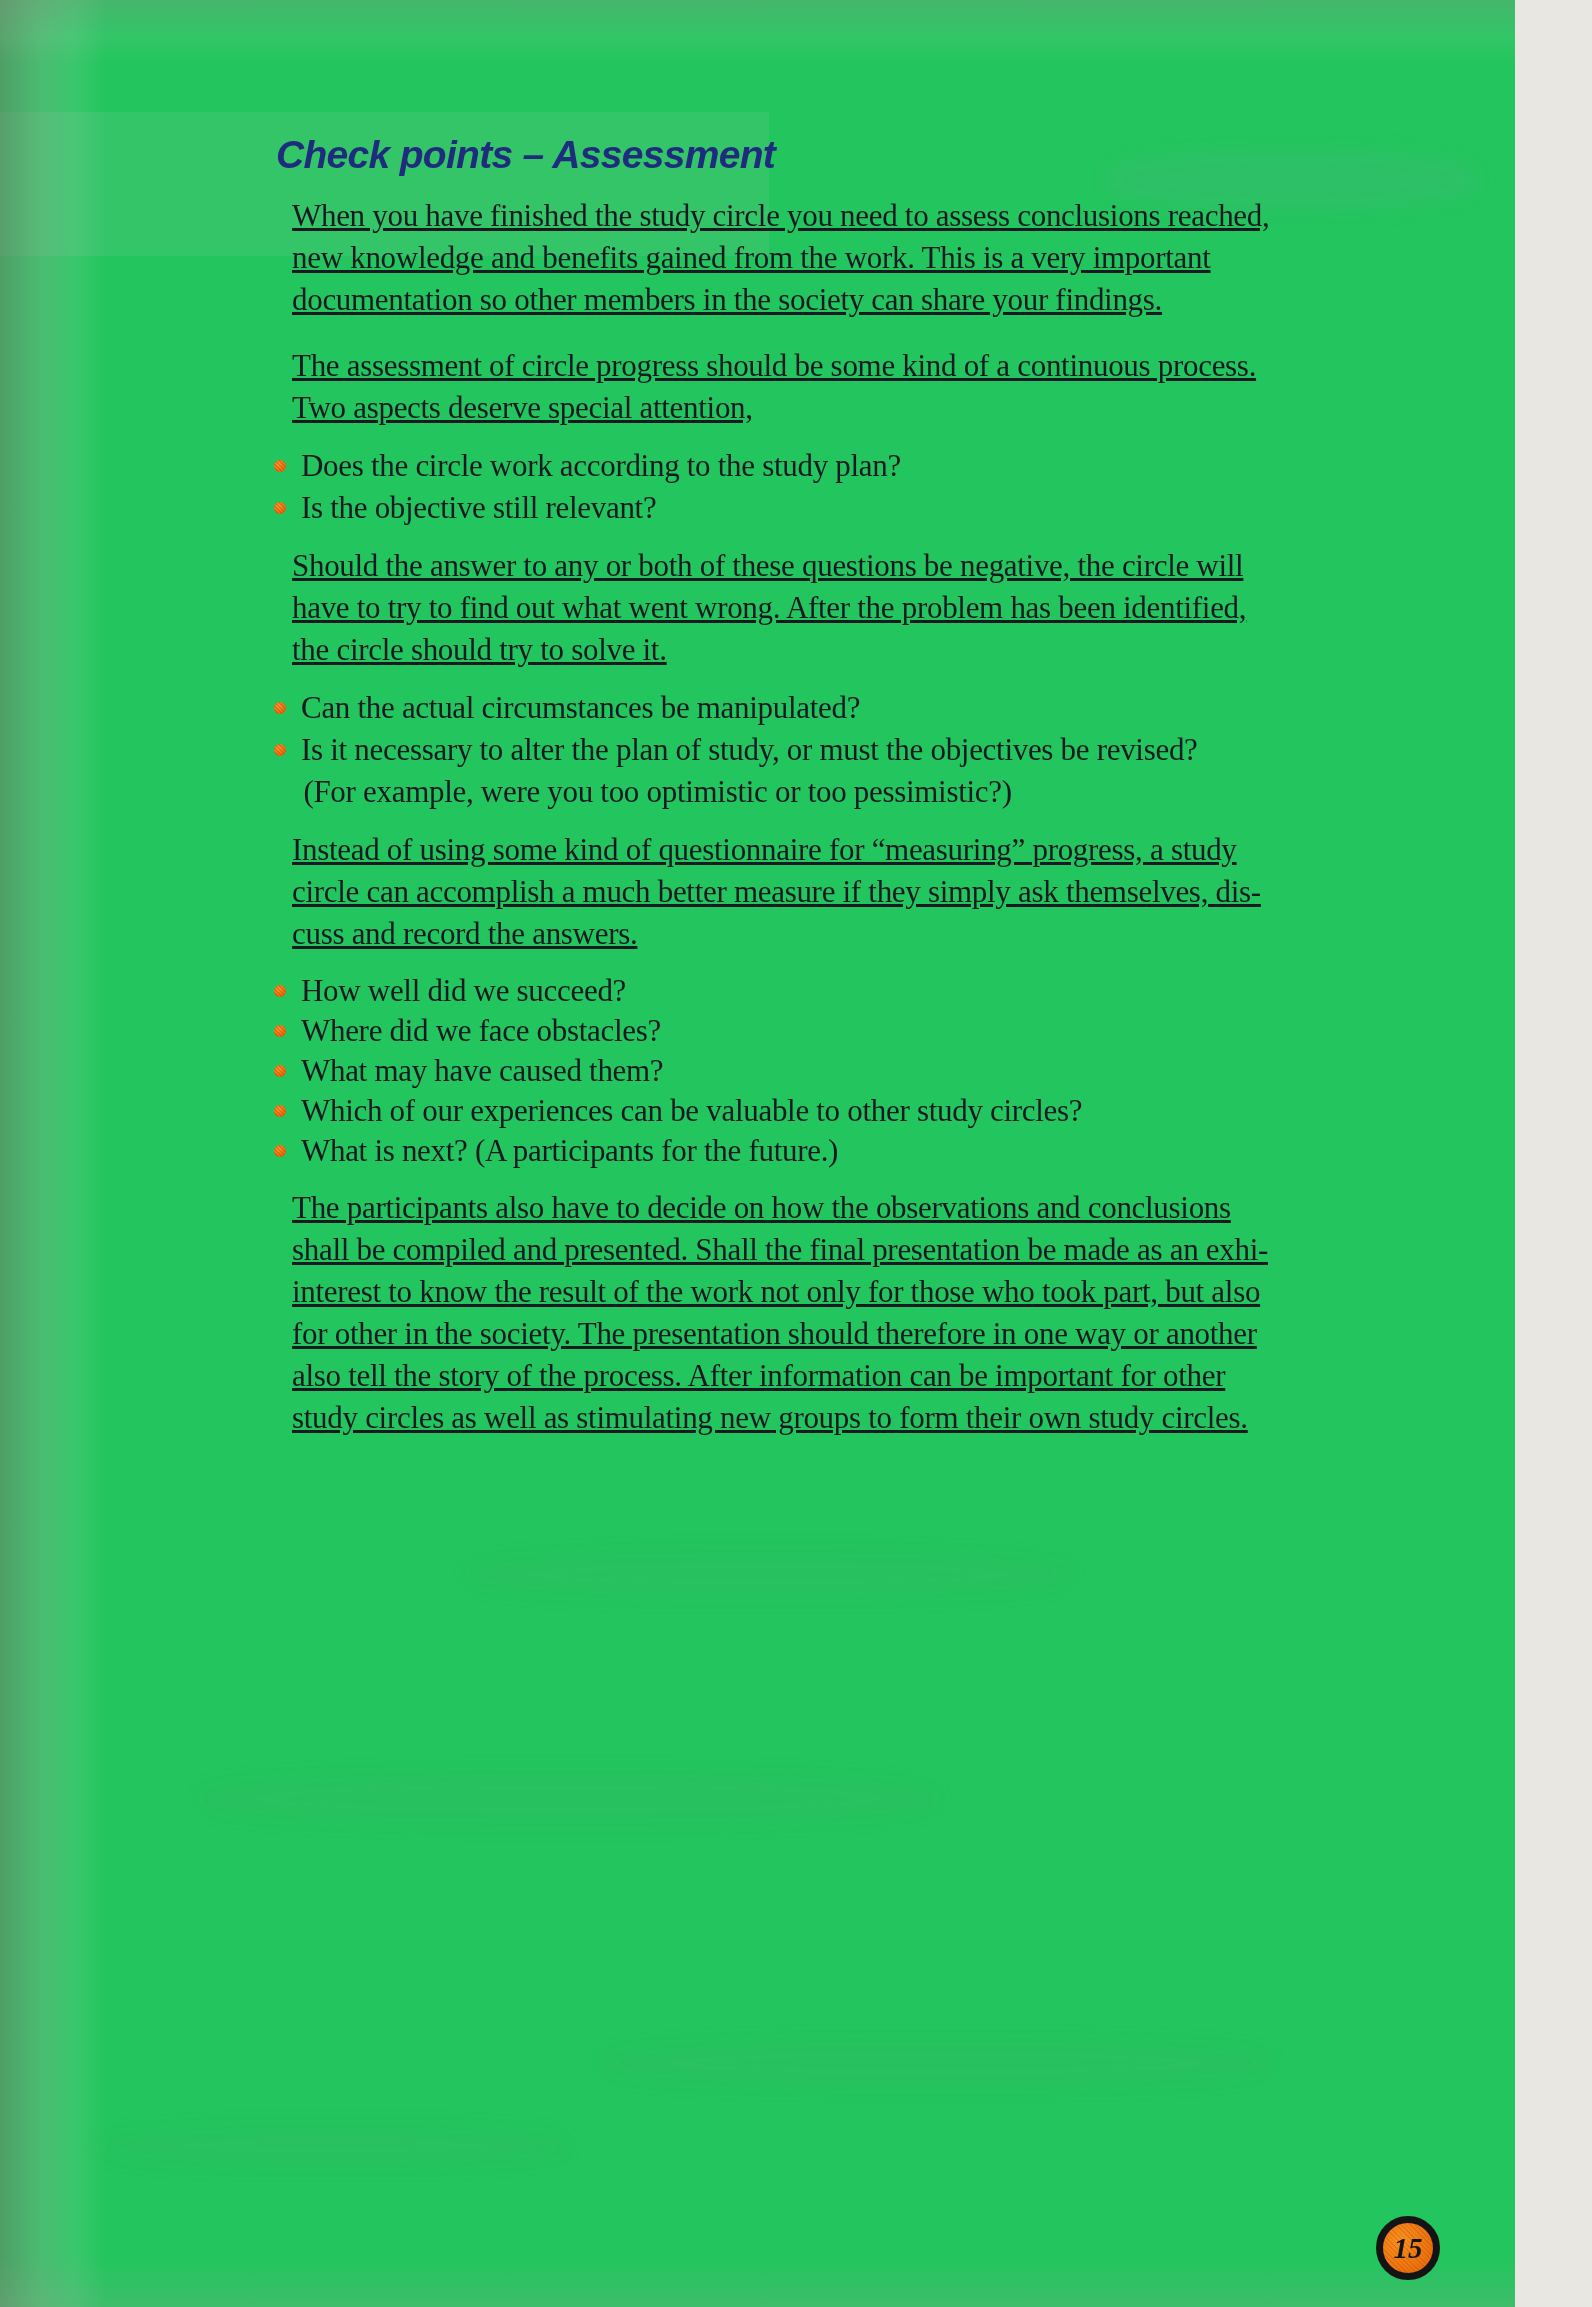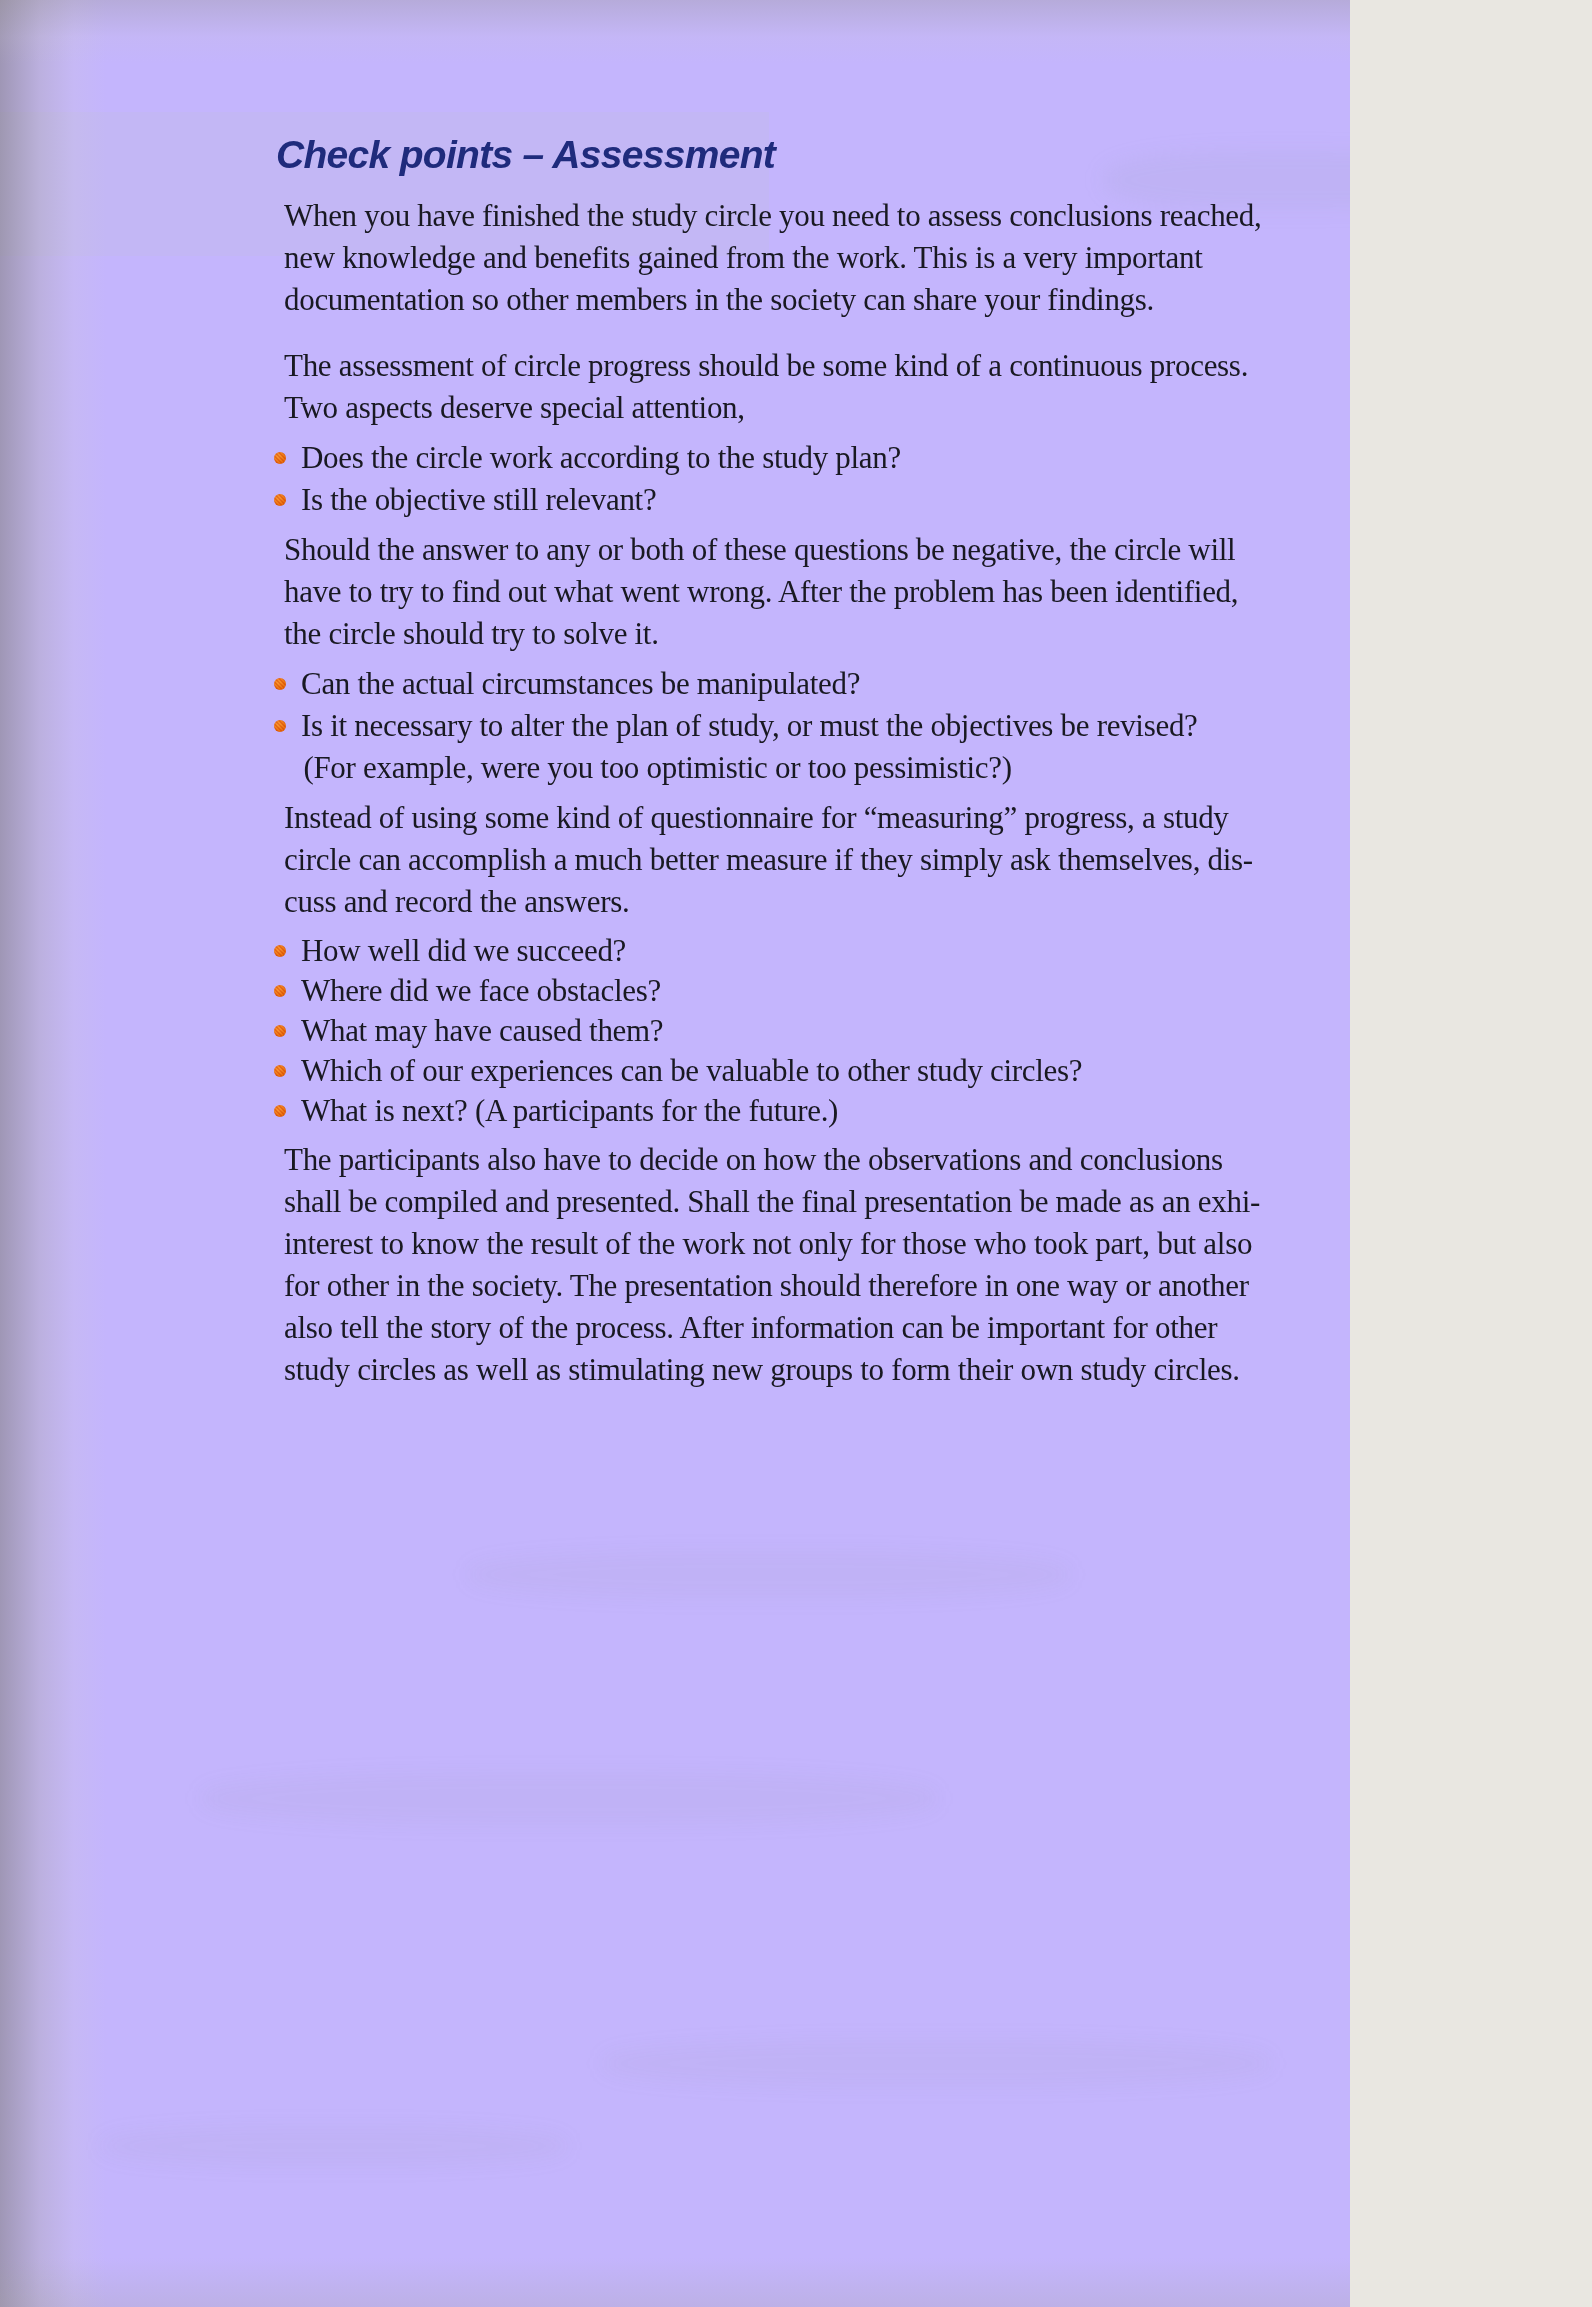--- a/index.html
+++ b/index.html
@@ -3,23 +3,23 @@
 <meta charset="utf-8">
 <style>
   html, body { margin: 0; padding: 0; }
   body {
     width: 1593px; height: 2307px;
     font-family: "Liberation Serif", serif;
     background: #e9e7e1;
   }
   .page {
     position: relative;
-    width: 1350px; height: 2307px;
+    width: 1515px; height: 2307px;
     overflow: hidden;
-    background: #c4b5fd;
+    background: #22c55e;
     color: #191922;
   }
   
   .shadow-left {
     position: absolute; left: 0; top: 0; bottom: 0; width: 107px;
     background: linear-gradient(90deg,
       rgba(122,120,110,0.50) 0px,
       rgba(168,165,154,0.30) 40px,
       rgba(210,207,198,0.14) 74px,
       rgba(246,244,238,0) 107px);
@@ -66,21 +66,21 @@
   h1.title {
     margin: 0 0 17.4px 0;
     font-family: "Liberation Sans", sans-serif;
     font-style: italic;
     font-weight: 700;
     font-size: 39px;
     line-height: 47px;
     letter-spacing: -0.7px;
     color: #1f2b7c;
   }
-  .para { margin: 8px; }
+  .para { margin: 16px; text-decoration: underline; }
   .para .line {
     display: block;
     white-space: nowrap;
     font-size: 31px;
     line-height: 42px;
     letter-spacing: -0.3px;
   }
   .mb-s { margin-bottom: 24px; }
   .mb-m { margin-bottom: 27px; }
   .mb-l { margin-bottom: 31px; }

